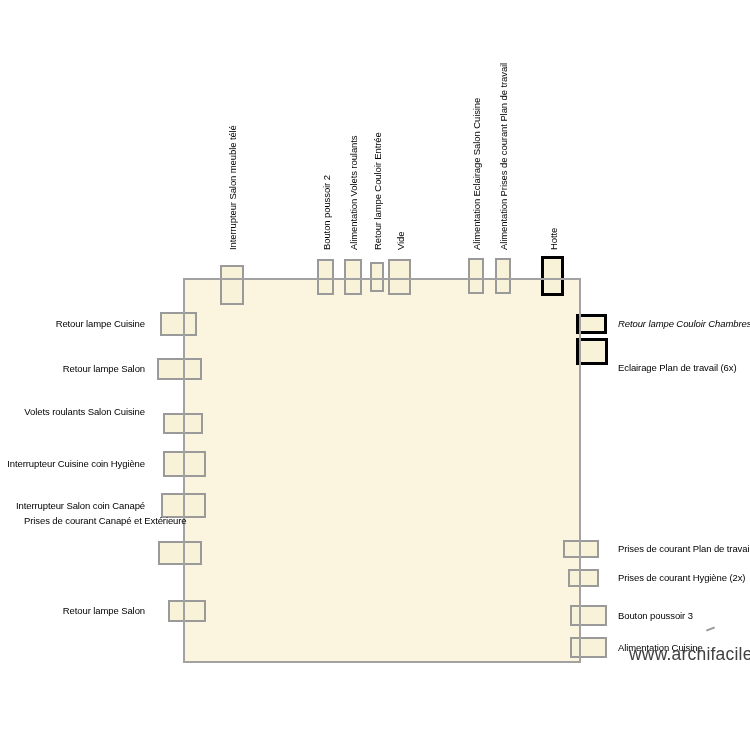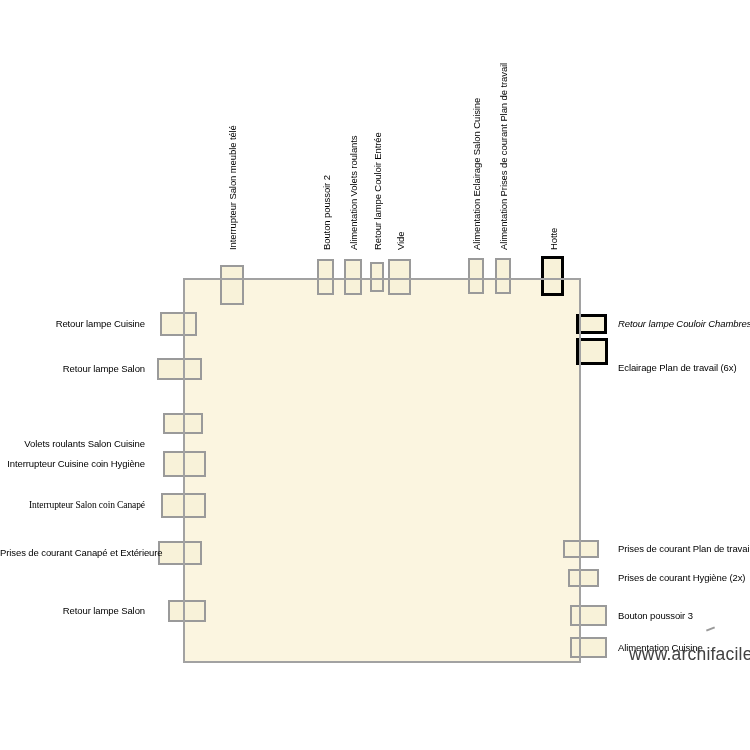--- a/index.html
+++ b/index.html
@@ -69,24 +69,24 @@
       <div class="lbl rot" style="color: rgb(0, 0, 0); left: 227px; top: 250px;">Interrupteur Salon meuble télé</div>
       <div class="lbl rot" style="color: rgb(0, 0, 0); left: 320.5px; top: 250px;">Bouton poussoir 2</div>
       <div class="lbl rot" style="color: rgb(0, 0, 0); left: 348px; top: 250px;">Alimentation Volets roulants</div>
       <div class="lbl rot" style="color: rgb(0, 0, 0); left: 372px; top: 250px;">Retour lampe Couloir Entrée</div>
       <div class="lbl rot" style="color: rgb(0, 0, 0); left: 394.5px; top: 250px;">Vide</div>
       <div class="lbl rot" style="color: rgb(0, 0, 0); left: 471px; top: 250px;">Alimentation Eclairage Salon Cuisine</div>
       <div class="lbl rot" style="color: rgb(0, 0, 0); left: 498px; top: 250px;">Alimentation Prises de courant Plan de travail</div>
       <div class="lbl rot" style="color: rgb(0, 0, 0); left: 547.5px; top: 250px;">Hotte</div>
       <div class="lbl lbl-left" style="color: rgb(0, 0, 0); top: 318px;">Retour lampe Cuisine</div>
       <div class="lbl lbl-left" style="color: rgb(0, 0, 0); top: 363px;">Retour lampe Salon</div>
-      <div class="lbl lbl-left" style="color: rgb(0, 0, 0); top: 438px;">Volets roulants Salon Cuisine</div>
+      <div class="lbl lbl-left" style="color: rgb(0, 0, 0); top: 406px;">Volets roulants Salon Cuisine</div>
       <div class="lbl lbl-left" style="color: rgb(0, 0, 0); top: 458px;">Interrupteur Cuisine coin Hygiène</div>
-      <div class="lbl lbl-left" style="color: rgb(0, 0, 0); top: 499.5px; font-family: Liberation Serif, serif;">Interrupteur Salon coin Canapé</div>
-      <div class="lbl lbl-left" style="color: rgb(0, 0, 0); top: 547px;">Prises de courant Canapé et Extérieure</div>
+      <div class="lbl lbl-left" style="color: rgb(0, 0, 0); top: 499.5px;">Interrupteur Salon coin Canapé</div>
+      <div class="lbl lbl-left" style="color: rgb(0, 0, 0); top: 515px; margin-left: 24px;">Prises de courant Canapé et Extérieure</div>
       <div class="lbl lbl-left" style="color: rgb(0, 0, 0); top: 605px;">Retour lampe Salon</div>
       <div class="lbl lbl-right" style="color: rgb(0, 0, 0); top: 318px; font-style: italic;">Retour lampe Couloir Chambres</div>
       <div class="lbl lbl-right" style="color: rgb(0, 0, 0); top: 345.5px; margin-top: 16px;">Eclairage Plan de travail (6x)</div>
       <div class="lbl lbl-right" style="color: rgb(0, 0, 0); top: 543px;">Prises de courant Plan de travail (6x)</div>
       <div class="lbl lbl-right" style="color: rgb(0, 0, 0); top: 572px;">Prises de courant Hygiène (2x)</div>
       <div class="lbl lbl-right" style="color: rgb(0, 0, 0); top: 609.5px; text-align: right;">Bouton poussoir 3</div>
       <div class="lbl lbl-right" style="color: rgb(0, 0, 0); top: 641.5px;">Alimentation Cuisine</div>
     </div>
 
   <div class="watermark" style="color: rgb(65, 65, 65);">www.archifacile.fr</div>

